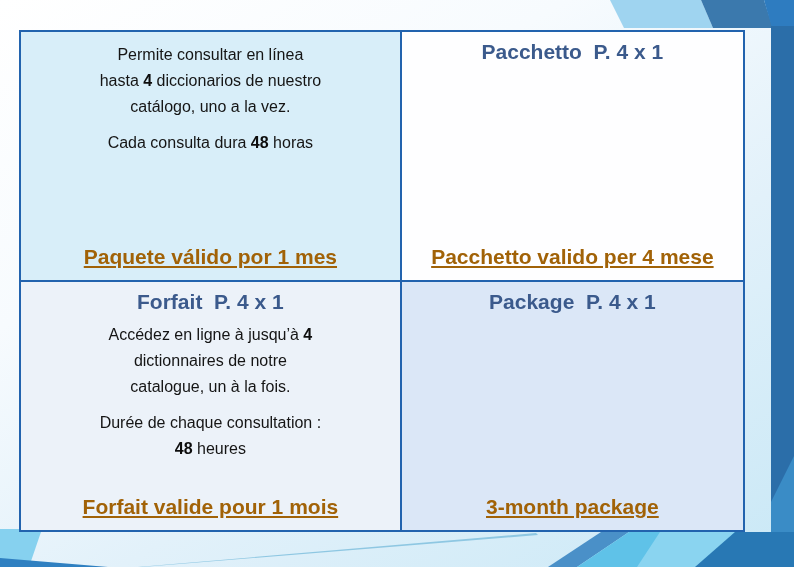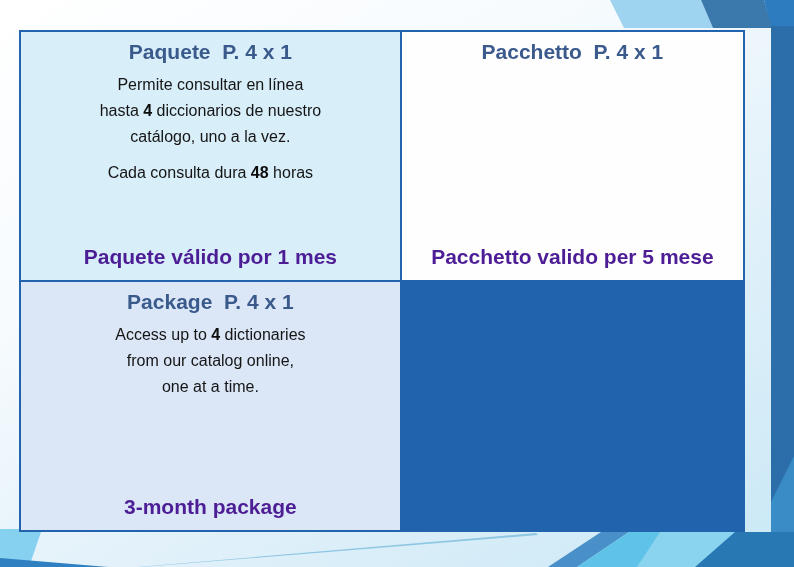--- a/index.html
+++ b/index.html
@@ -54,22 +54,23 @@
   }
   .card-text{
     margin:5px 0 0 0;
     font-size:16px;color:#151515;
     line-height:1.62;
   }
   .card-text b{font-weight:700;color:#0d0d0d;}
   .card-duration{margin-top:10px;}
   .card-validity{
     margin:auto 0 0 0;
-    font-size:21px;font-weight:700;color:#4c1d95;
+    font-size:21px;font-weight:700;color:#a16207;
     line-height:1.4;
+    text-decoration:underline;
   }
 </style>
 </head>
 <body>
 
 <div class="slide">
 
   <div class="deco">
     <div class="shape s-stripe-light"></div>
     <div class="shape s-stripe-mid"></div>
@@ -81,32 +82,36 @@
     <div class="shape s-thin-line"></div>
     <div class="shape s-br-mid"></div>
     <div class="shape s-br-cyan"></div>
     <div class="shape s-br-cyan-light"></div>
     <div class="shape s-br-dark"></div>
   </div>
 
   <div class="pricing-table">
 
     <section class="cell cell-es">
-      <h2 class="card-title">Paquete  P. 4 x 1</h2>
       <p class="card-text card-description">Permite consultar en línea<br>hasta <b>4</b> diccionarios de nuestro<br>catálogo, uno a la vez.</p>
       <p class="card-text card-duration">Cada consulta dura <b>48</b> horas</p>
       <p class="card-validity">Paquete válido por 1 mes</p>
     </section>
 
     <section class="cell cell-it">
       <h2 class="card-title">Pacchetto  P. 4 x 1</h2>
-      <p class="card-validity">Pacchetto valido per 5 mese</p>
+      <p class="card-validity">Pacchetto valido per 4 mese</p>
     </section>
 
+    <section class="cell cell-fr">
+      <h2 class="card-title">Forfait  P. 4 x 1</h2>
+      <p class="card-text card-description">Accédez en ligne à jusqu’à <b>4</b><br>dictionnaires de notre<br>catalogue, un à la fois.</p>
+      <p class="card-text card-duration">Durée de chaque consultation :<br><b>48</b> heures</p>
+      <p class="card-validity">Forfait valide pour 1 mois</p>
+    </section>
 
     <section class="cell cell-en">
       <h2 class="card-title">Package  P. 4 x 1</h2>
-      <p class="card-text card-description">Access up to <b>4</b> dictionaries<br>from our catalog online,<br>one at a time.</p>
       <p class="card-validity">3-month package</p>
     </section>
 
   </div>
 </div>
 
 </body></html>

